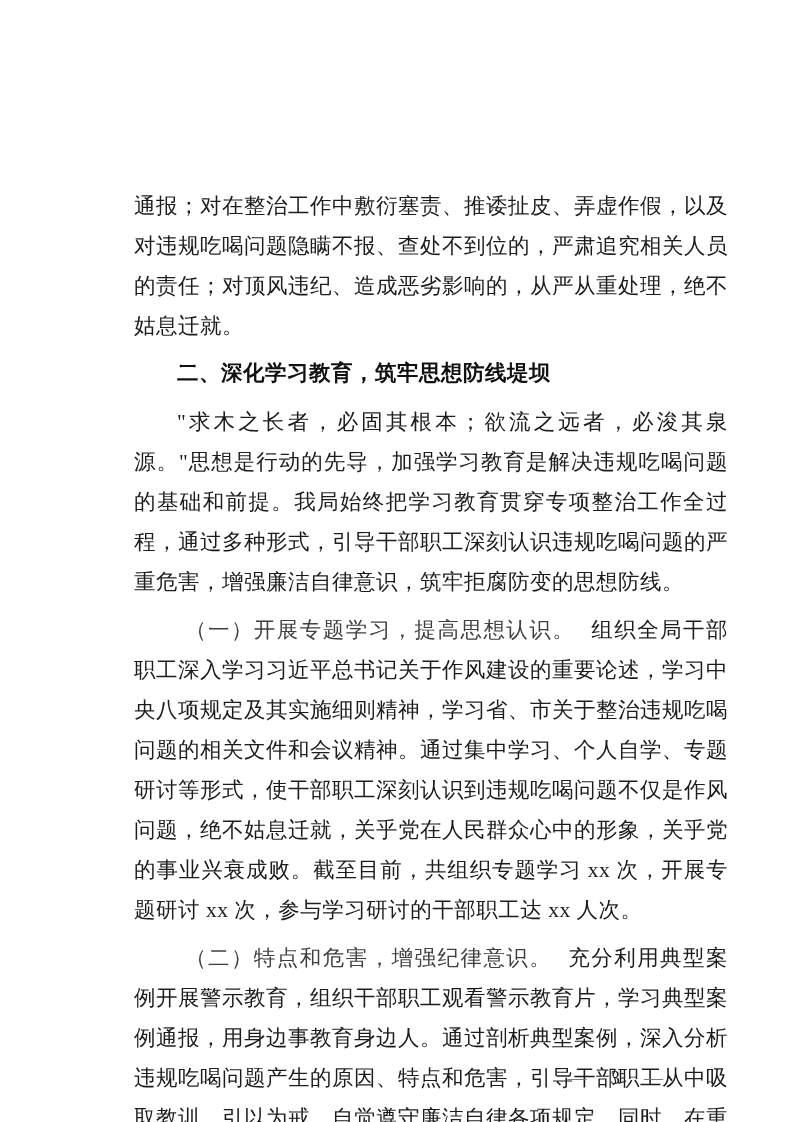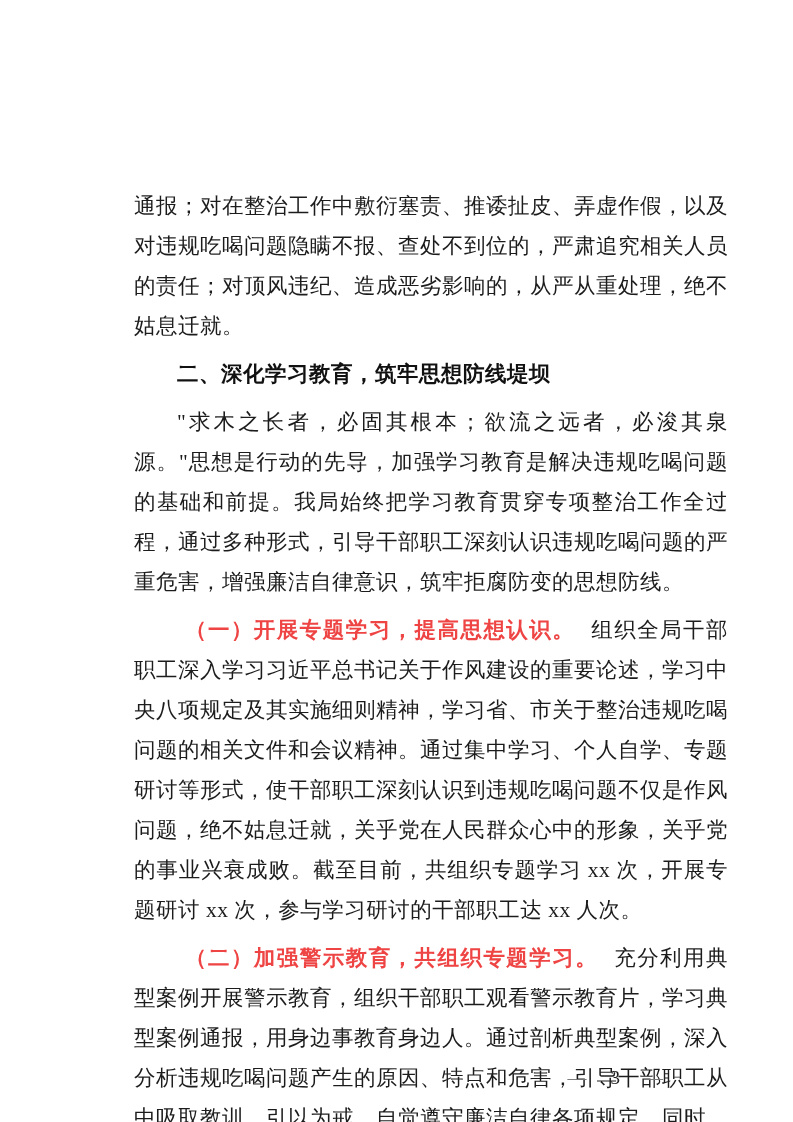--- a/index.html
+++ b/index.html
@@ -31,32 +31,32 @@
     text-align: justify;
     letter-spacing: 0.5px;
     color: #1c1c1c;
   }
 
   p.indent {
     text-indent: 2em;
   }
 
   h2.section-heading {
-    font-family: Liberation Serif, serif;
+    font-family: Liberation Mono, monospace;
     font-size: 21.5px;
     line-height: 40px;
     font-weight: 700;
     text-indent: 2em;
     color: #111111;
     letter-spacing: 0.5px;
   }
 
   .lead {
-    font-weight: 700;
-    color: #ef4444;
+    font-weight: 400;
+    color: #404040;
   }
 
   .page-number {
     position: absolute;
     right: 130px;
     top: 1032px;
     font-size: 19px;
     line-height: 28px;
     color: #333333;
     letter-spacing: 2px;
@@ -79,20 +79,20 @@
   <div class="content">
 
     <p class="body-text">通报；对在整治工作中敷衍塞责、推诿扯皮、弄虚作假，以及对违规吃喝问题隐瞒不报、查处不到位的，严肃追究相关人员的责任；对顶风违纪、造成恶劣影响的，从严从重处理，绝不姑息迁就。</p>
 
     <h2 class="section-heading">二、深化学习教育，筑牢思想防线堤坝</h2>
 
     <p class="body-text indent">"求木之长者，必固其根本；欲流之远者，必浚其泉源。"思想是行动的先导，加强学习教育是解决违规吃喝问题的基础和前提。我局始终把学习教育贯穿专项整治工作全过程，通过多种形式，引导干部职工深刻认识违规吃喝问题的严重危害，增强廉洁自律意识，筑牢拒腐防变的思想防线。</p>
 
     <p class="body-text indent"><span class="lead">（一）开展专题学习，提高思想认识。</span><span>组织全局干部职工深入学习习近平总书记关于作风建设的重要论述，学习中央八项规定及其实施细则精神，学习省、市关于整治违规吃喝问题的相关文件和会议精神。通过集中学习、个人自学、专题研讨等形式，使干部职工深刻认识到违规吃喝问题不仅是作风问题，绝不姑息迁就，关乎党在人民群众心中的形象，关乎党的事业兴衰成败。截至目前，共组织专题学习 xx 次，开展专题研讨 xx 次，参与学习研讨的干部职工达 xx 人次。</span></p>
 
-    <p class="body-text indent"><span class="lead">（二）加强警示教育，共组织专题学习。</span><span>充分利用典型案例开展警示教育，组织干部职工观看警示教育片，学习典型案例通报，用身边事教育身边人。通过剖析典型案例，深入分析违规吃喝问题产生的原因、特点和危害，引导干部职工从中吸取教训，引以为戒，自觉遵守廉洁自律各项规定。同时，在重要节假日和关键时间节点，通过发送廉政短信、微信公众号推送廉政信息等方式，及时向干部职工敲响廉洁自律警钟，做到早提醒、早预防。今年以来，共组织观看警示教育片 xx 次，学习典型案例通报 xx 次，</span></p>
+    <p class="body-text indent"><span class="lead">（二）特点和危害，增强纪律意识。</span><span>充分利用典型案例开展警示教育，组织干部职工观看警示教育片，学习典型案例通报，用身边事教育身边人。通过剖析典型案例，深入分析违规吃喝问题产生的原因、特点和危害，引导干部职工从中吸取教训，引以为戒，自觉遵守廉洁自律各项规定。同时，在重要节假日和关键时间节点，通过发送廉政短信、微信公众号推送廉政信息等方式，及时向干部职工敲响廉洁自律警钟，做到早提醒、早预防。今年以来，共组织观看警示教育片 xx 次，学习典型案例通报 xx 次，</span></p>
 
   </div>
 
   <div class="page-number">
     <span class="dash">—</span><span class="num">3</span><span class="dash">—</span>
   </div>
 </div>
 
 </body></html>

